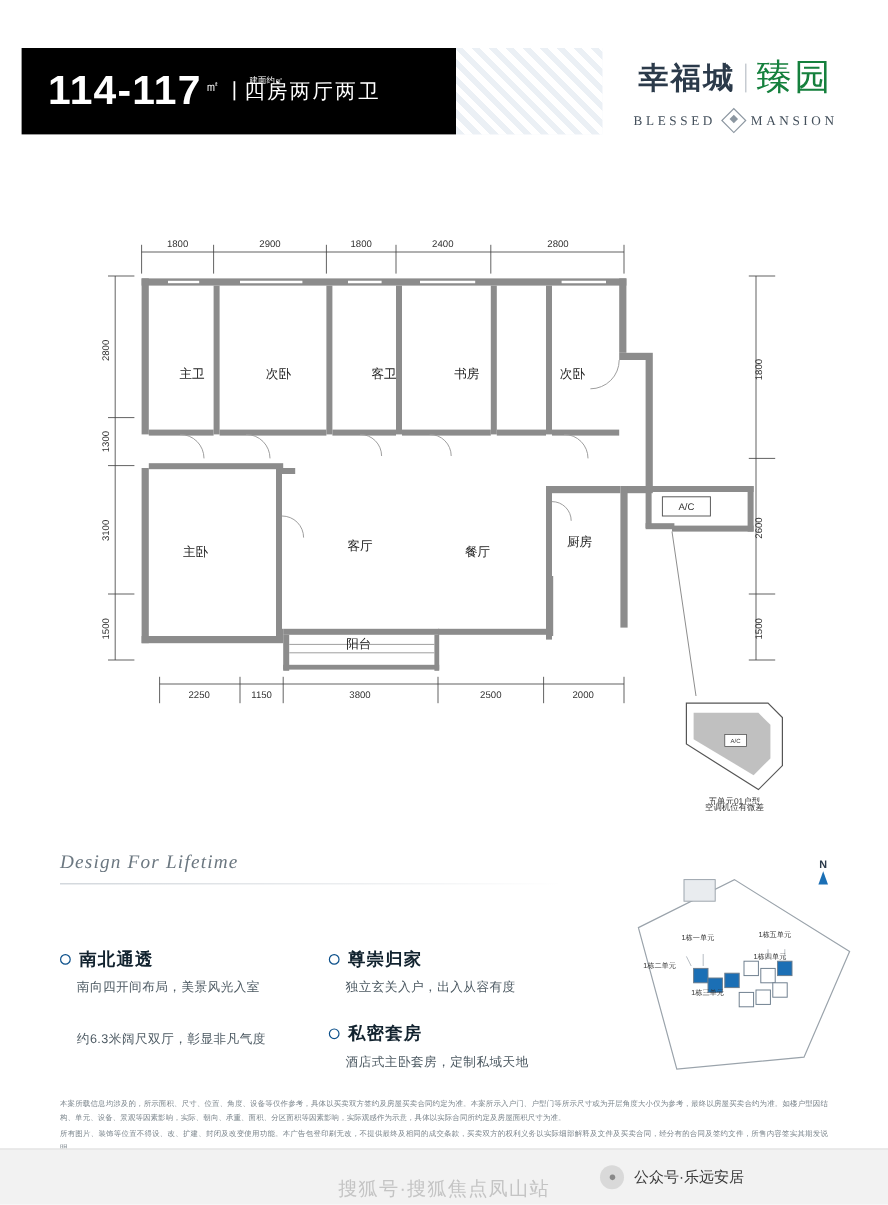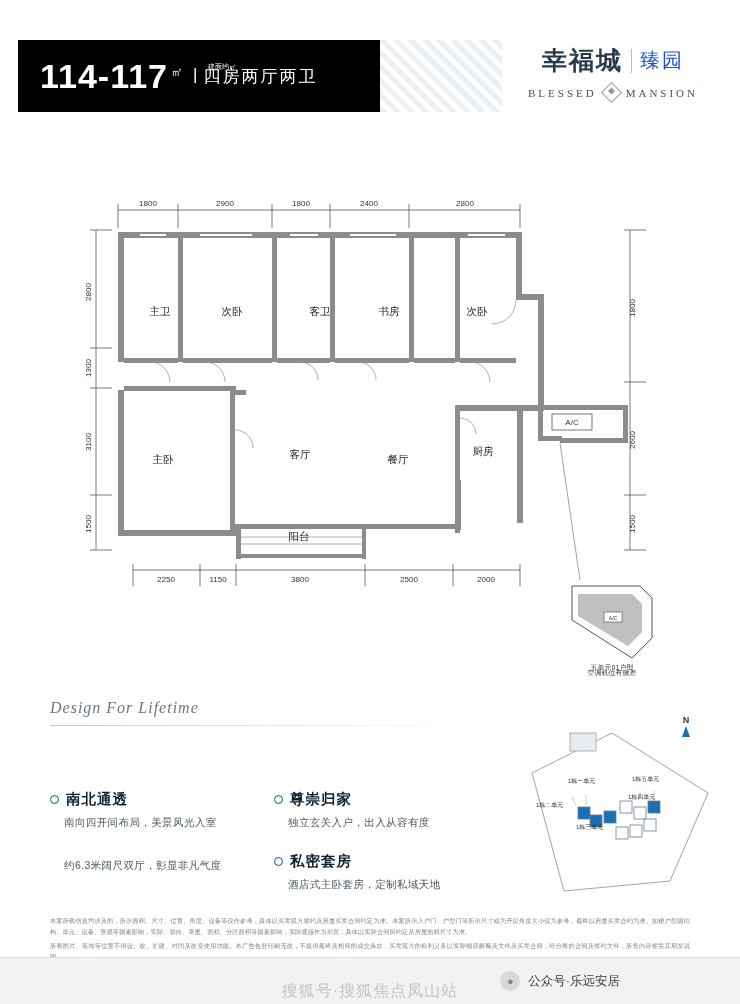--- a/index.html
+++ b/index.html
@@ -51,21 +51,21 @@
   .logo-top{
     display:flex;align-items:center;justify-content:center;gap:8px;
   }
   .logo-cn{
     font-family:"Liberation Serif",serif;
     font-size:25px;color:#2b3a4a;font-weight:bold;letter-spacing:2px;
   }
   .logo-bar{width:1px;height:24px;background:#b8bfc6;}
   .logo-cn2{
     font-family:"Liberation Serif",serif;
-    font-size:20px;color:#1d4ed8;letter-spacing:2px;
+    font-size:30px;color:#15803d;letter-spacing:2px;
   }
   .logo-en{
     margin-top:8px;display:flex;align-items:center;justify-content:center;gap:7px;
     font-family:"Liberation Serif",serif;
     font-size:11px;letter-spacing:3px;color:#44505c;
   }
   .logo-diamond{
     width:13px;height:13px;border:1px solid #8c97a1;transform:rotate(45deg);
     position:relative;
   }
@@ -83,21 +83,21 @@
     position:absolute;left:50px;top:690px;width:430px;
   }
   .slogan-cn{
     font-family:"Liberation Serif",serif;
     font-size:27px;font-weight:bold;color:#1b2b3a;letter-spacing:2px;
   }
   .slogan-cn .accent{color:#0b4f8a;}
   .slogan-en{
     font-family:"Liberation Serif",serif;
     font-style:italic;font-size:16px;color:#6b7780;letter-spacing:1px;
-    margin-top:9px;
+    margin-top:20px;
   }
   .slogan-rule{
     margin-top:8px;width:420px;height:1px;
     background:linear-gradient(90deg,#c8ced4,#ffffff);
   }
   
   .features{
     position:absolute;left:50px;top:790px;width:440px;
     display:grid;grid-template-columns:200px 200px;gap:22px 24px;
   }

